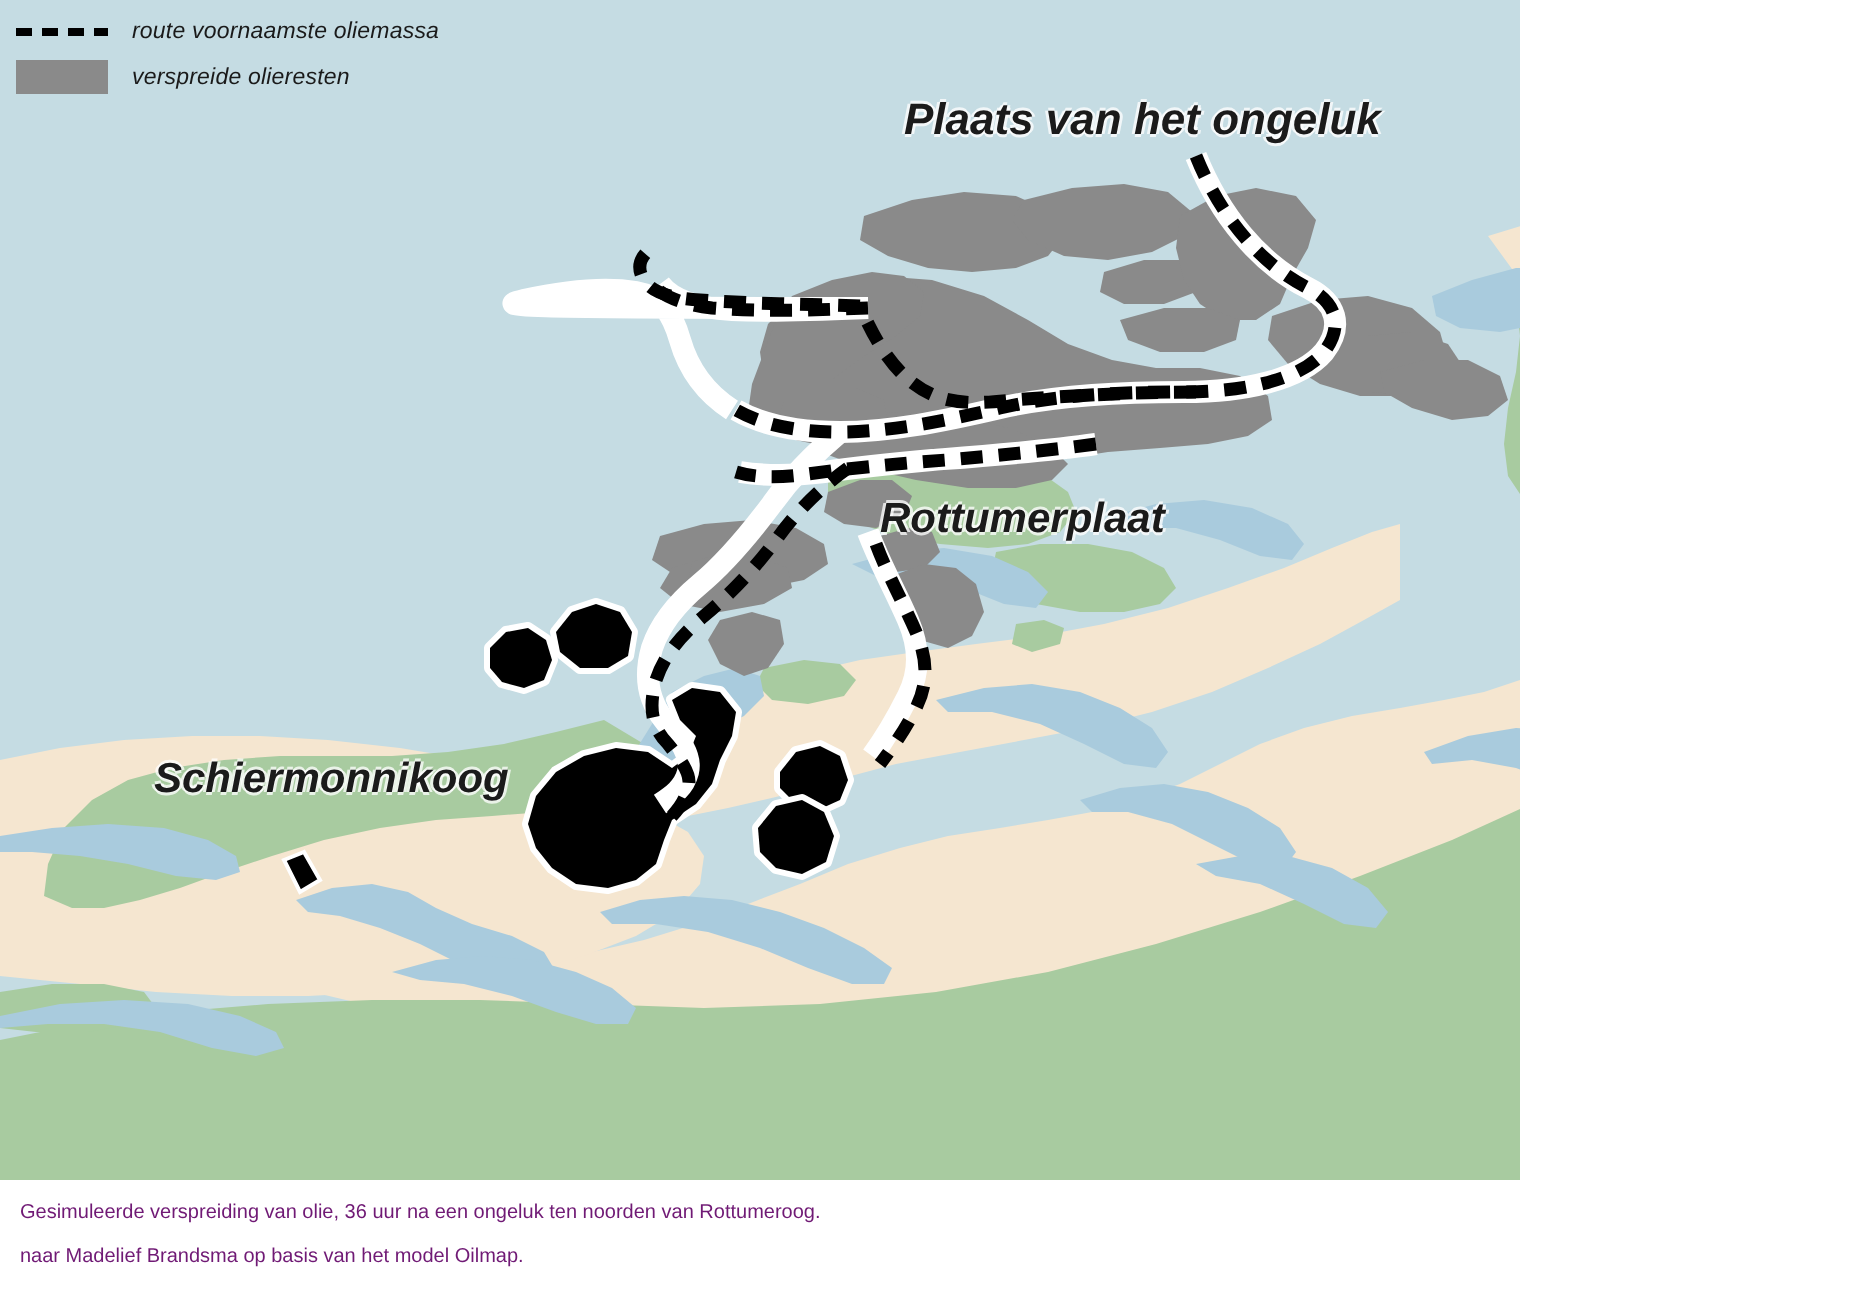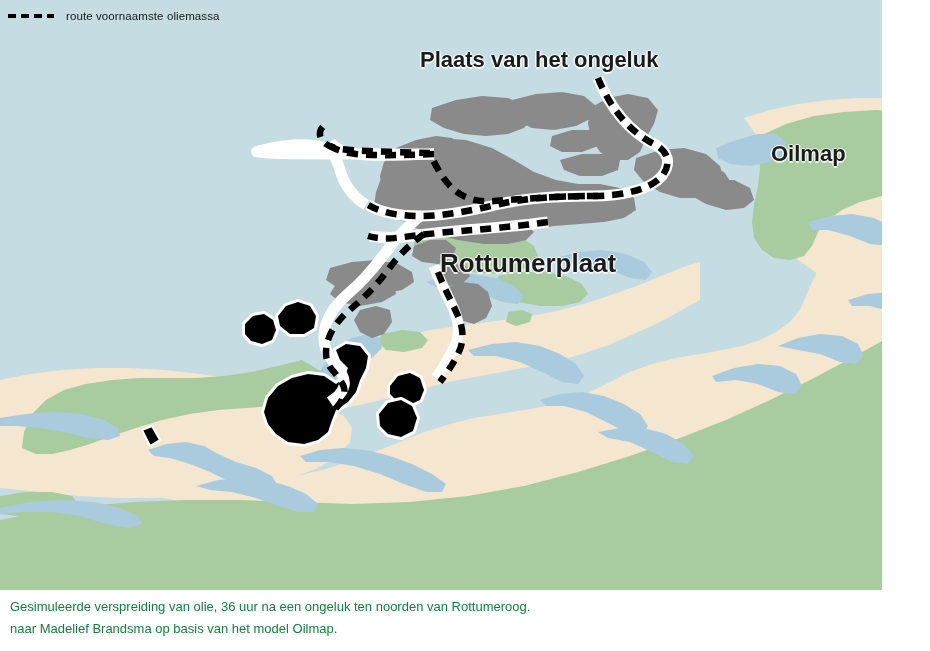--- a/index.html
+++ b/index.html
@@ -14,24 +14,25 @@
     position: relative;
     width: 930px;
     height: 651px;
     overflow: hidden;
     background: #ffffff;
   }
   #map-figure {
     position: absolute;
     left: 0;
     top: 0;
-    width: 882px;
+    width: 760px;
     height: 590px;
     overflow: hidden;
     background: #fde047;
+    font-style: italic;
   }
   #map-svg {
     position: absolute;
     left: 0;
     top: 0;
     display: block;
   }
   
   #legend {
     position: absolute;
@@ -81,23 +82,23 @@
     position: absolute;
     font-size: 22px;
     font-weight: 700;
     color: #1b1b1b;
     white-space: nowrap;
     z-index: 25;
     text-shadow:
       1.5px 0 0 rgba(255,255,255,.75), -1.5px 0 0 rgba(255,255,255,.75),
       0 1.5px 0 rgba(255,255,255,.75), 0 -1.5px 0 rgba(255,255,255,.75);
   }
-  #label-accident { left: 420px; top: 47px; }
+  #label-accident { left: 452px; top: 47px; }
   #label-borkum   { left: 771px; top: 141px; }
-  #label-rottumerplaat { left: 440px; top: 248px; font-size: 26px; }
+  #label-rottumerplaat { left: 440px; top: 248px; font-size: 21px; }
   #label-schiermonnikoog { left: 77px; top: 378px; font-size: 21px; }
   #source-credit {
     position: absolute;
     left: 617px;
     top: 545px;
     font-size: 11.5px;
     line-height: 16px;
     color: #15260f;
     z-index: 25;
     white-space: pre-line;
@@ -108,23 +109,23 @@
     left: 0;
     top: 590px;
     width: 930px;
     height: 61px;
     background: #ffffff;
     padding: 6px 10px 0 10px;
     box-sizing: border-box;
   }
   #caption p {
     margin: 0;
-    font-size: 13px;
+    font-size: 10px;
     line-height: 22px;
-    color: #15803d;
+    color: #701a75;
     white-space: pre-line;
   }
 </style>
 </head>
 <body>
 
 <div id="page">
 
   <div id="map-figure">
 
@@ -347,25 +348,30 @@
                    C452,366 446,374 440,382"></path>
         </g>
       </g>
     </svg>
 
     <div id="legend">
       <div class="legend-row">
         <span class="legend-swatch dashline"></span>
         <span class="legend-label">route voornaamste oliemassa</span>
       </div>
+      <div class="legend-row">
+        <span class="legend-swatch grey"></span>
+        <span class="legend-label">verspreide olieresten</span>
+      </div>
     </div>
 
     <div class="map-label" id="label-accident">Plaats van het ongeluk</div>
     <div class="map-label" id="label-borkum">Oilmap</div>
     <div class="map-label" id="label-rottumerplaat">Rottumerplaat</div>
+    <div class="map-label" id="label-schiermonnikoog">Schiermonnikoog</div>
 
   </div>
 
   <div id="caption">
     <p>Gesimuleerde verspreiding van olie, 36 uur na een ongeluk ten noorden van Rottumeroog.
 naar Madelief Brandsma op basis van het model Oilmap.</p>
   </div>
 
 </div>
 

